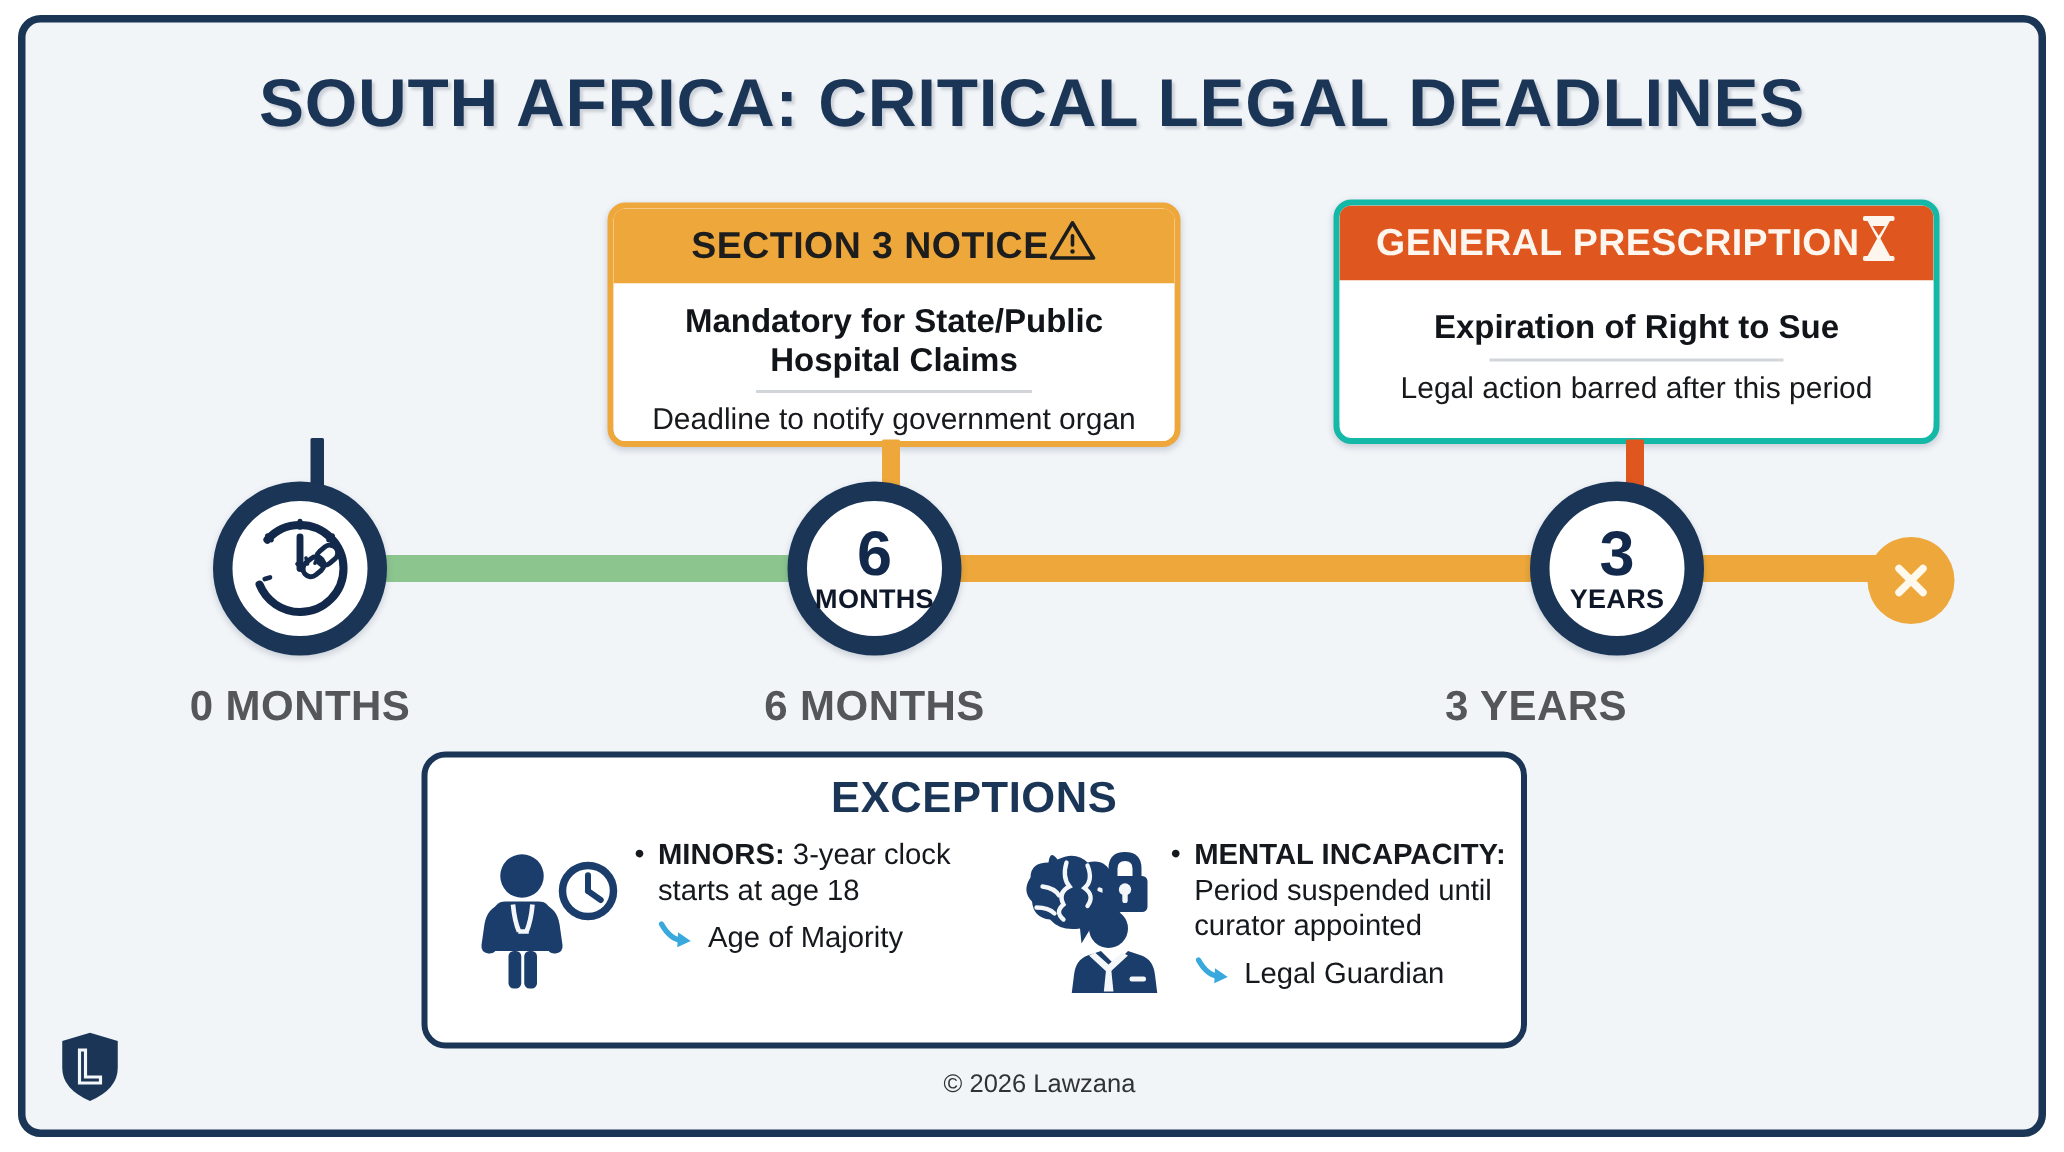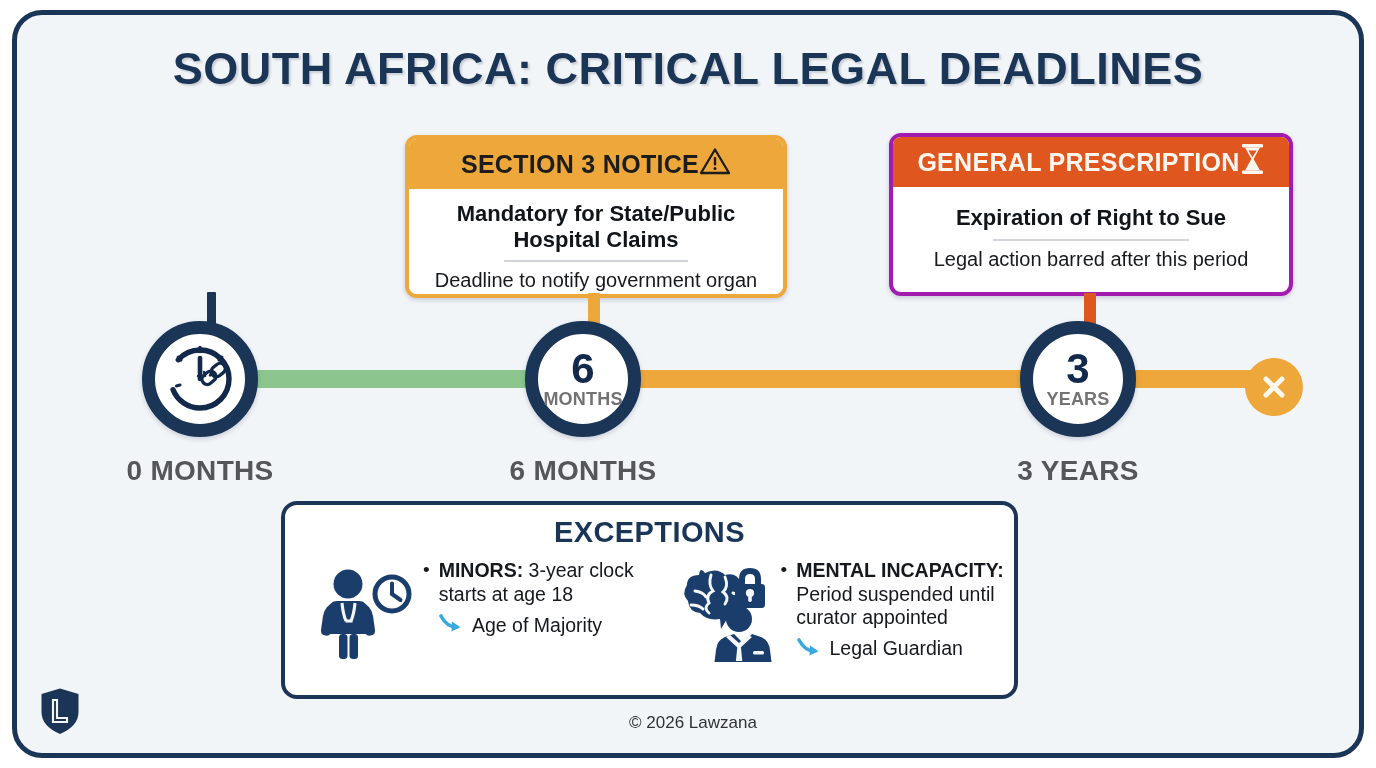--- a/index.html
+++ b/index.html
@@ -22,21 +22,21 @@
 
   
   .panel {
     position: absolute;
     left: 12px;
     top: 10px;
     width: 1352px;
     height: 748px;
     background: #f2f5f8;
     border: 5px solid #1b3557;
-    border-radius: 30px;
+    border-radius: 15px;
   }
 
   
   .title {
     position: absolute;
     left: 0;
     top: 28px;
     width: 100%;
     text-align: center;
     font-size: 45px;
@@ -84,21 +84,21 @@
 
   .node-num {
     font-size: 42px;
     font-weight: bold;
     color: #13294b;
     line-height: 0.96;
   }
   .node-unit {
     font-size: 18px;
     font-weight: bold;
-    color: #737373;
+    color: #0f172a;
     letter-spacing: 0.2px;
     line-height: 1.05;
   }
 
   
   .end-marker {
     position: absolute;
     left: 1228px;
     top: 343px;
     width: 58px;
@@ -116,21 +116,21 @@
     position: absolute;
     top: 440px;
     text-align: center;
     font-size: 28px;
     font-weight: bold;
     color: #54565a;
     letter-spacing: 0.3px;
   }
   .lbl-0 { left: 83px;  width: 200px; }
   .lbl-1 { left: 466px; width: 200px; }
-  .lbl-2 { left: 961px; width: 200px; }
+  .lbl-2 { left: 907px; width: 200px; }
 
   
   .incident-pill {
     position: absolute;
     left: 88px;
     top: 231px;
     width: 216px;
     height: 48px;
     background: #ffffff;
     border-radius: 11px;
@@ -153,21 +153,21 @@
 
   
   .card {
     position: absolute;
     border-radius: 12px;
     overflow: hidden;
     background: #ffffff;
     box-shadow: 0 2px 5px rgba(40,60,90,0.22);
   }
   .card-sec3 { left: 388px;  top: 120px; width: 382px; height: 163px; border: 4px solid #eda73a; }
-  .card-gp   { left: 872px;  top: 118px; width: 404px; height: 163px; border: 4px solid #a21caf; }
+  .card-gp   { left: 872px;  top: 118px; width: 404px; height: 163px; border: 4px solid #14b8a6; }
 
   .card-head {
     height: 50px;
     display: flex;
     align-items: center;
     justify-content: center;
     gap: 0;
     font-size: 25px;
     font-weight: bold;
     letter-spacing: 0.3px;

